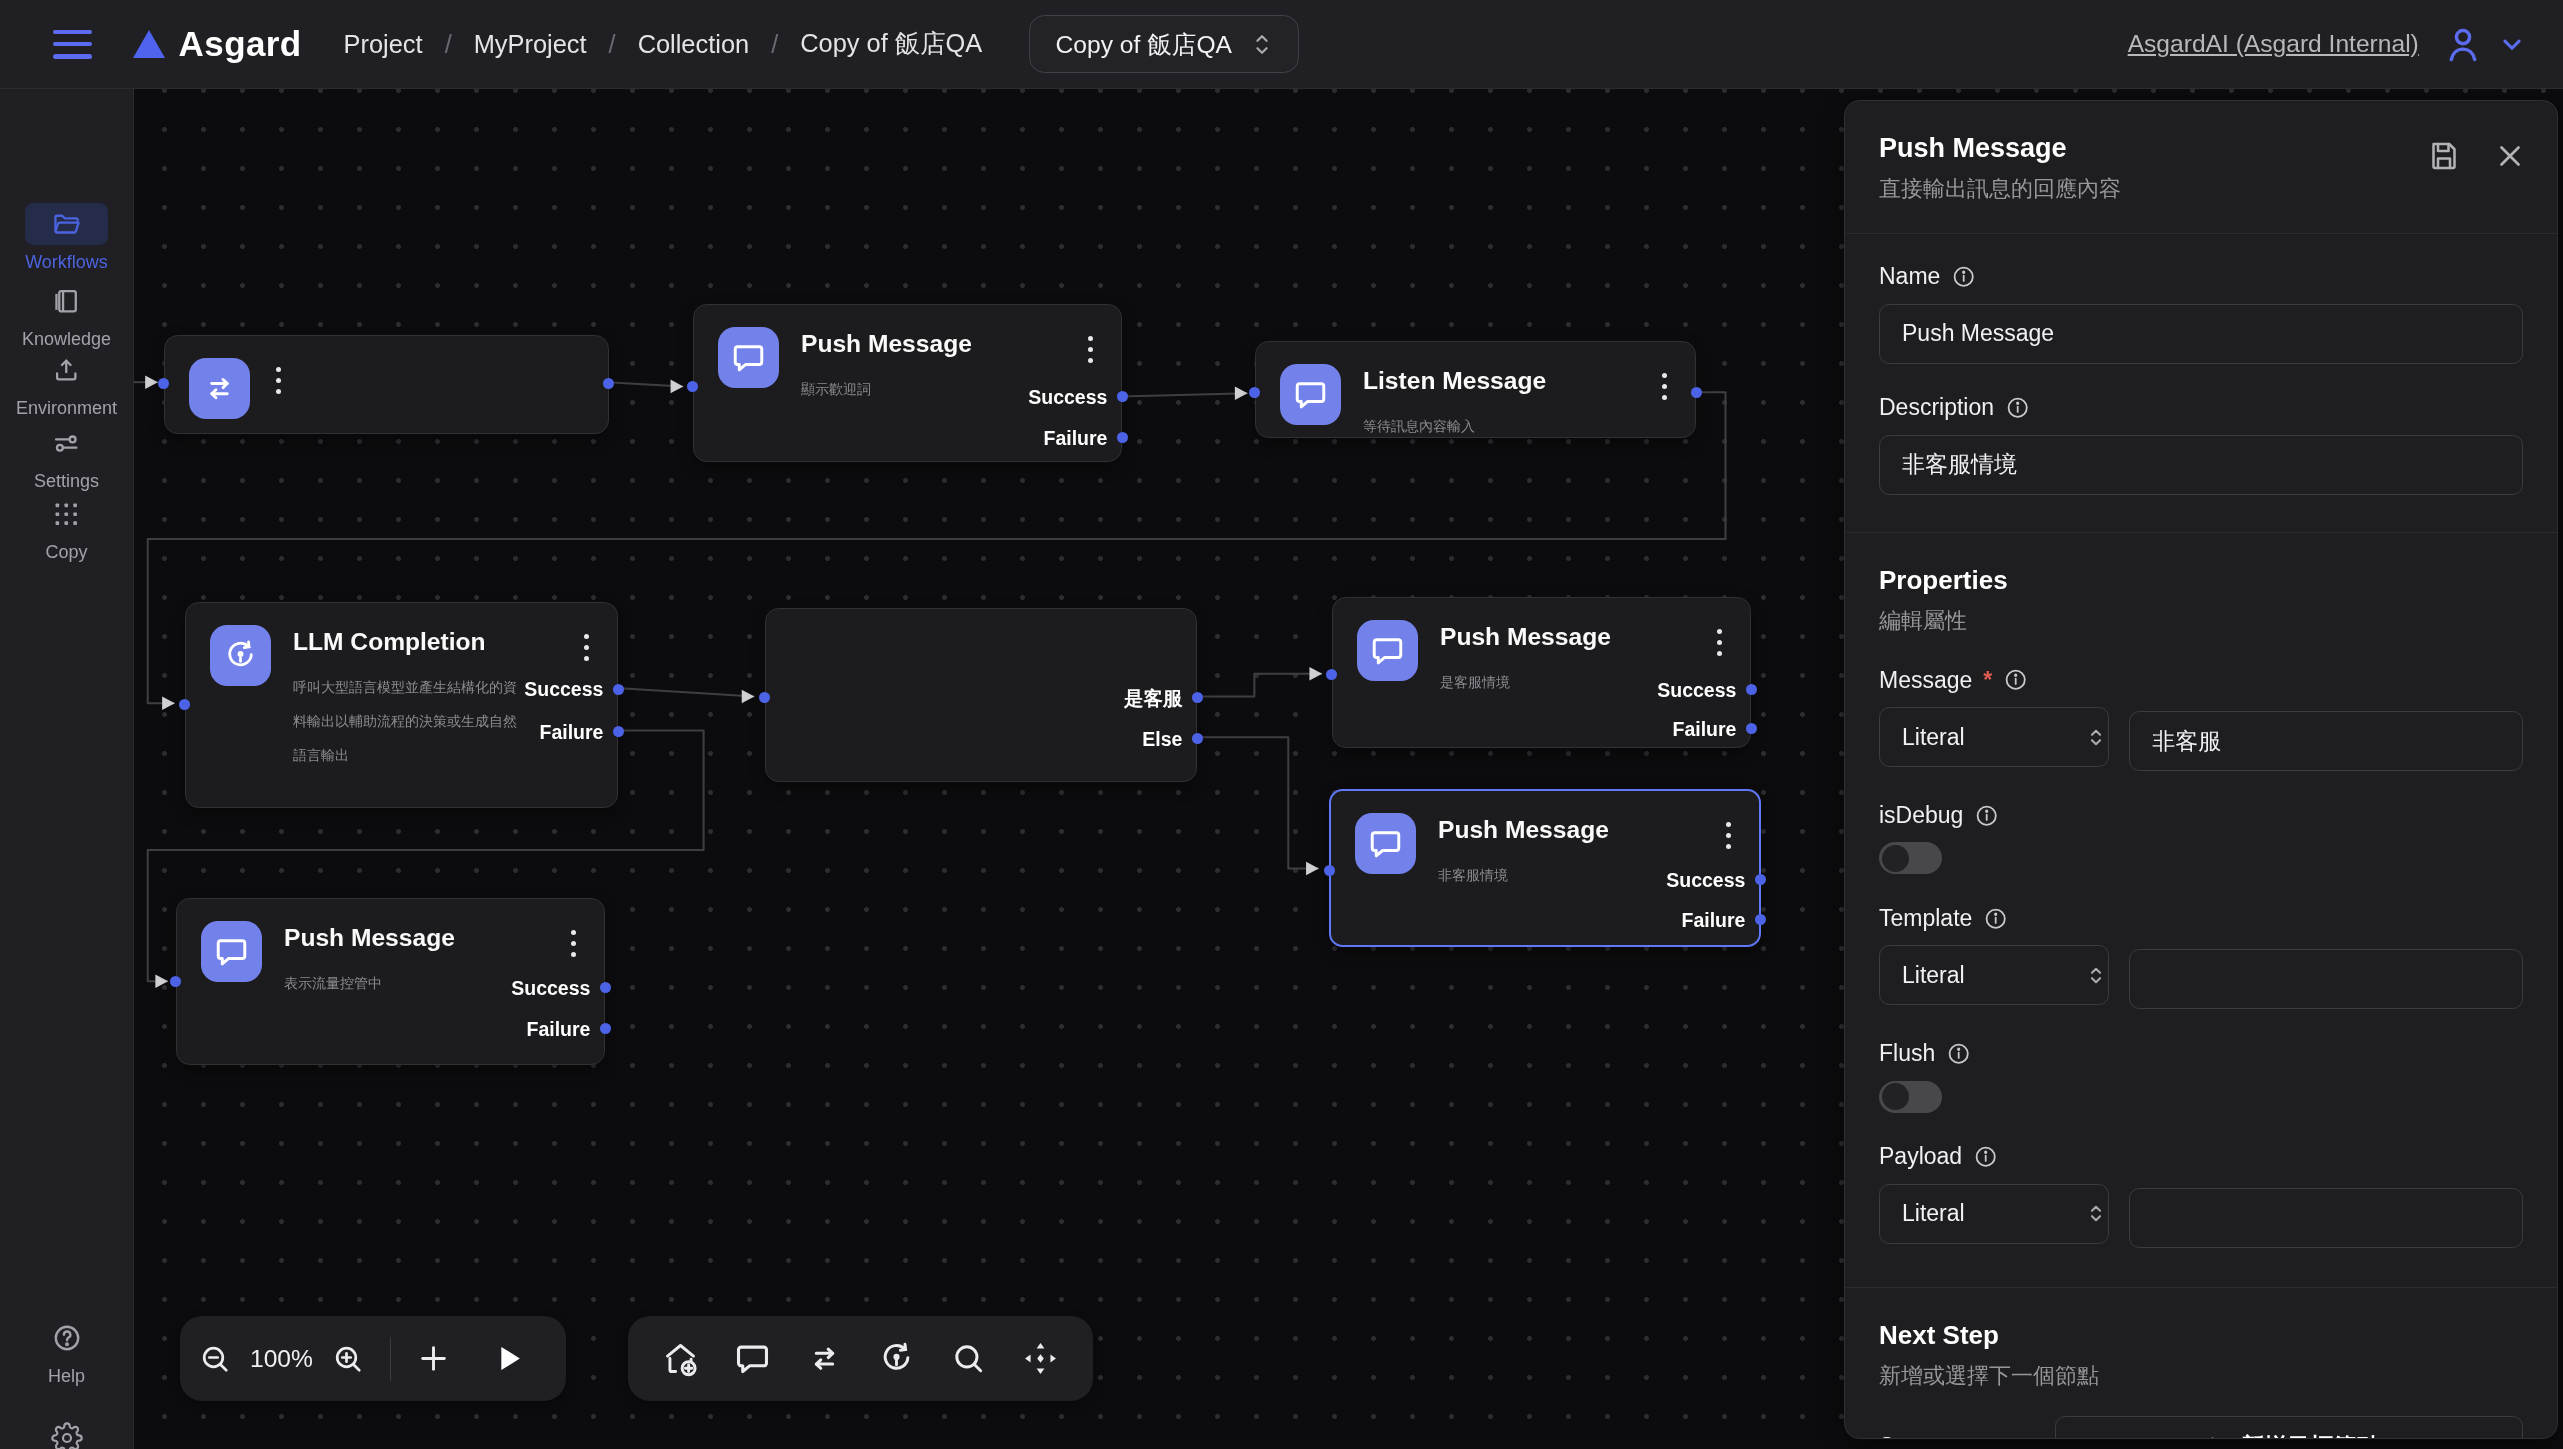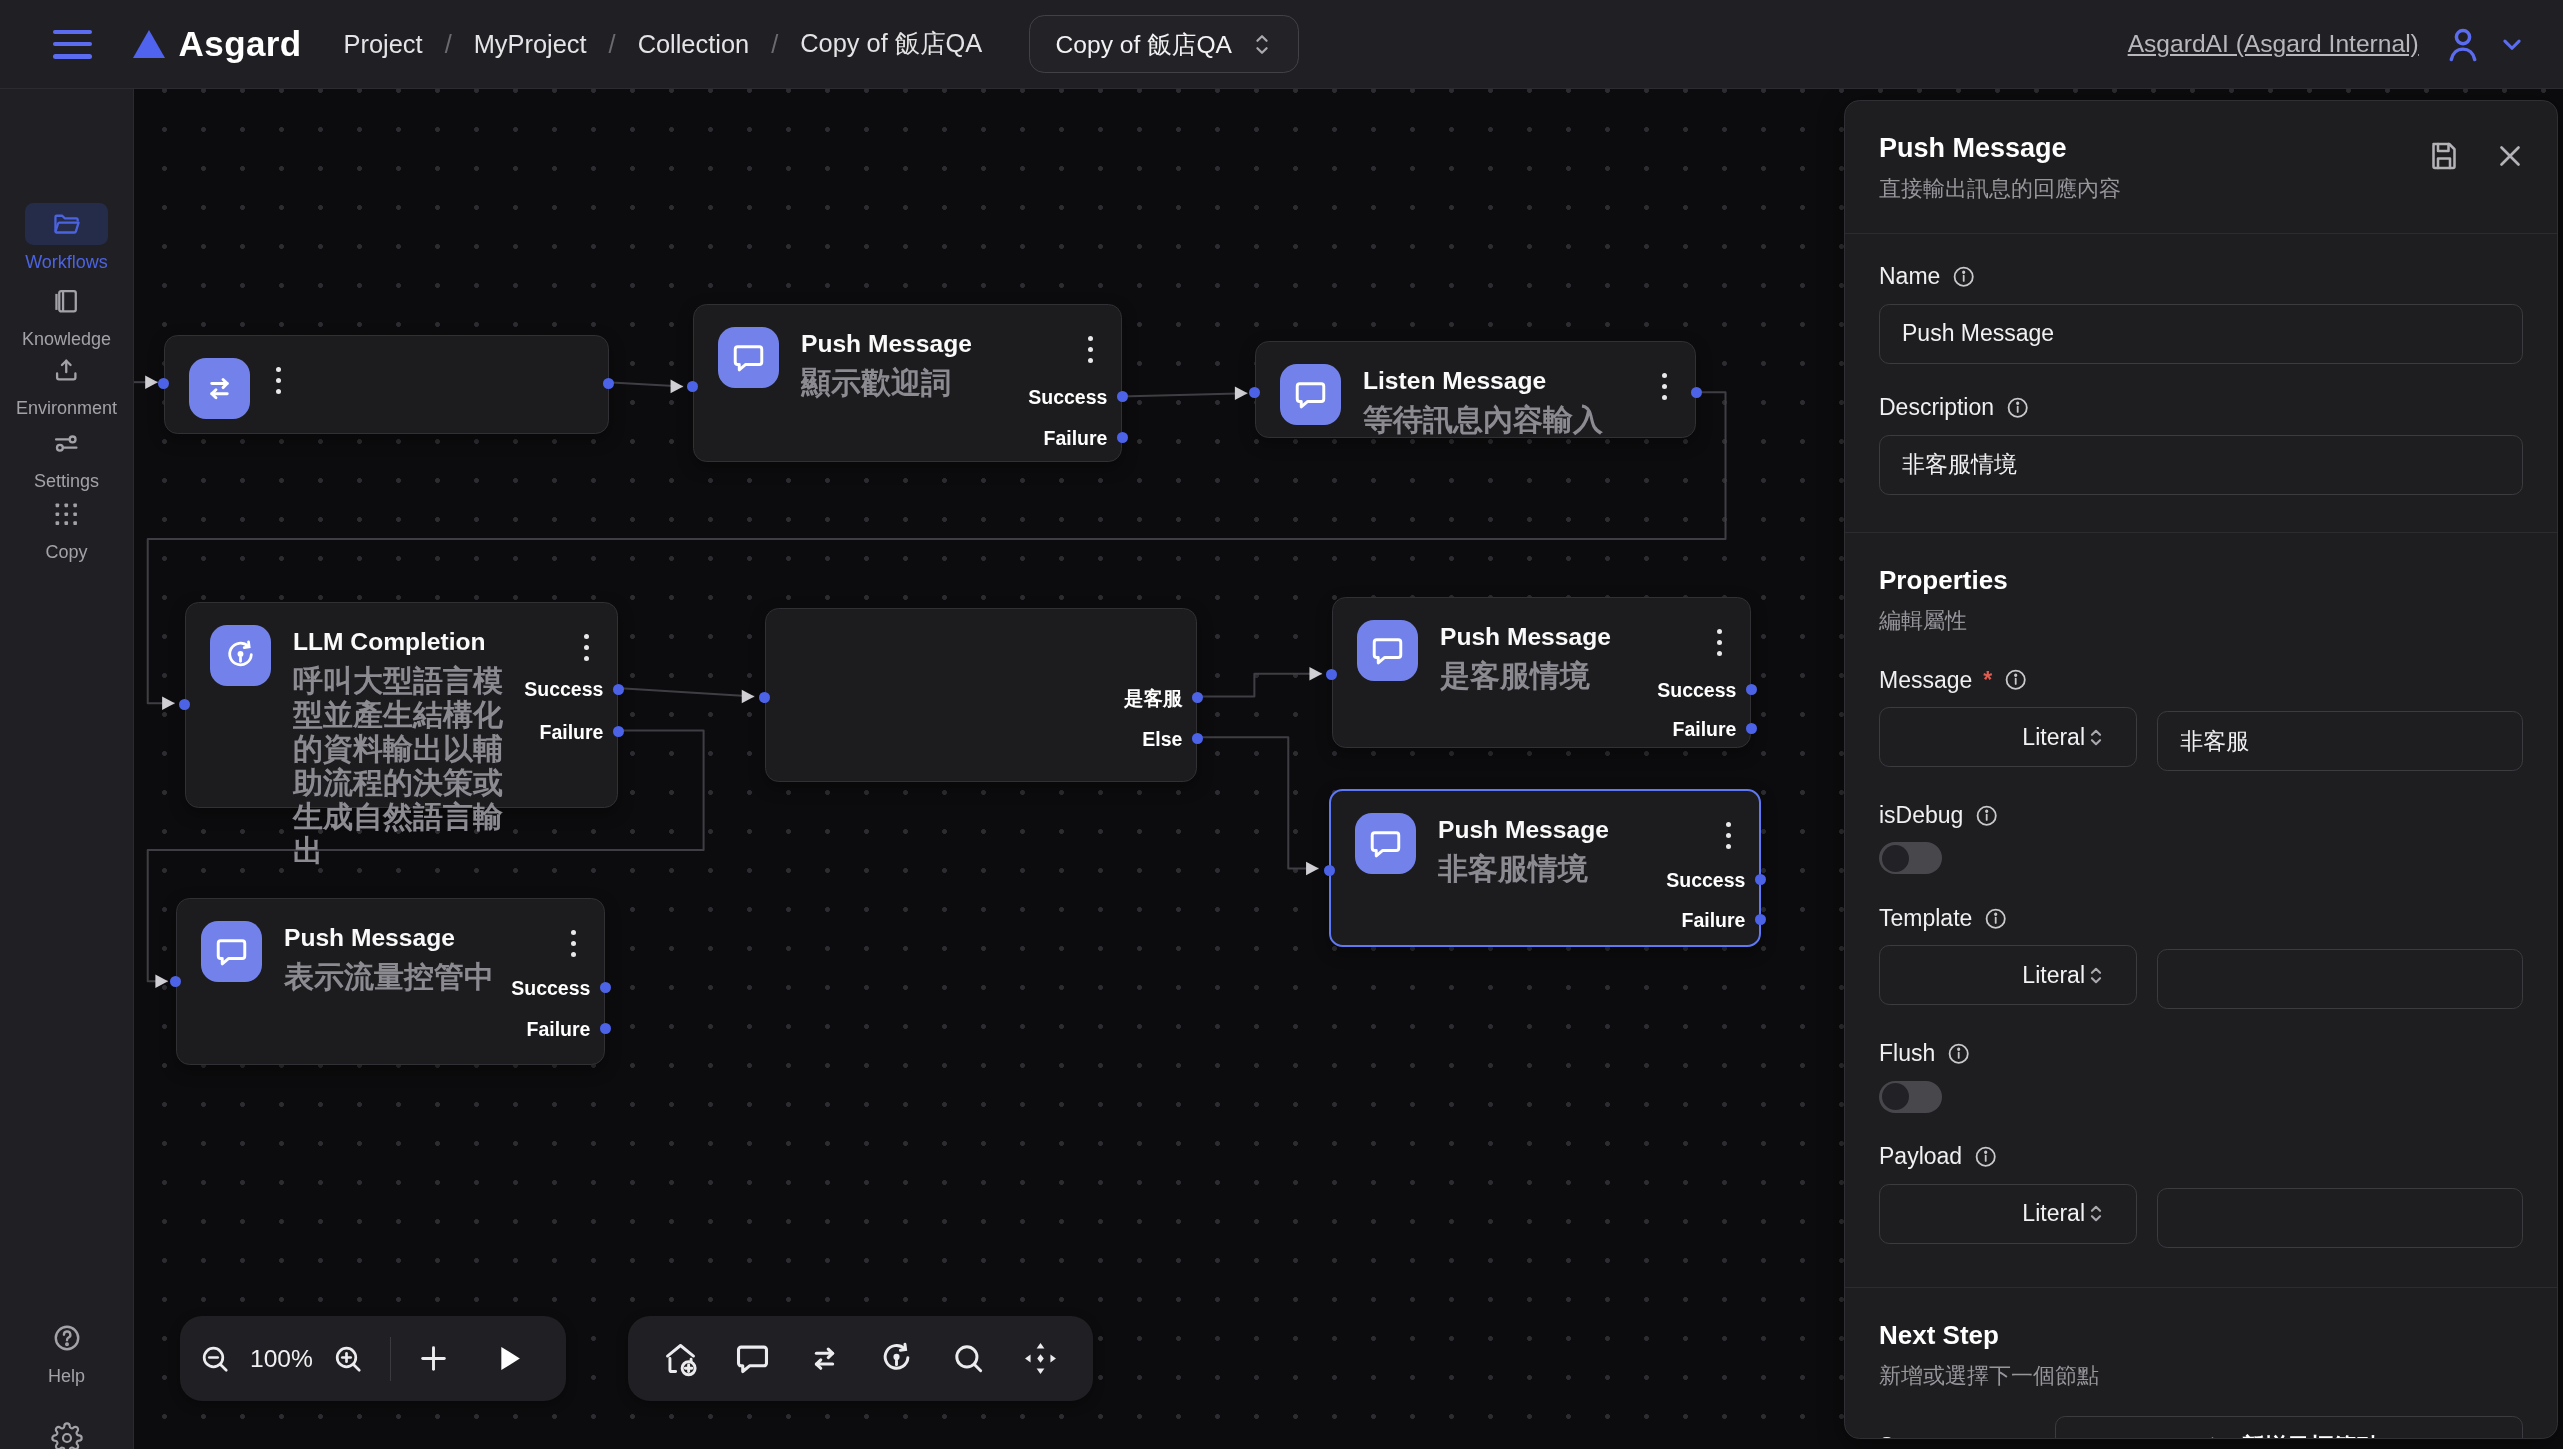--- a/index.html
+++ b/index.html
@@ -41,21 +41,21 @@
   svg.edges{position:absolute;left:-133px;top:-88px;width:2563px;height:1449px;pointer-events:none;z-index:1;}
 
   .node{position:absolute;background:#1c1c1f;border:1.3px solid #303035;border-radius:13.6px;
         box-shadow:0 5.1px 15.3px rgba(0,0,0,.35);z-index:2;}
   .node.selected{border:2.1px solid #5f78f5;}
   .node-head{display:flex;padding:22px 24px 0 24px;gap:22px;}
   .node-ic{flex:0 0 61px;width:61px;height:61px;border-radius:17px;background:#7382ea;color:#fff;
            display:flex;align-items:center;justify-content:center;}
   .node-titles{flex:1;min-width:0;}
   .node-title{font-size:24.6px;font-weight:600;color:#fafafa;line-height:30.5px;margin-top:1.7px;}
-  .node-sub{font-size:30px;color:#8b8b91;line-height:34px;margin-top:7px;font-weight:bold;}
+  .node-sub{font-size:14px;color:#8b8b91;line-height:34px;margin-top:13px;}
   .kebab{flex:0 0 13.6px;display:flex;flex-direction:column;align-items:center;gap:6px;margin-top:8.5px;cursor:pointer;}
   .kebab i{width:5.1px;height:5.1px;border-radius:50%;background:#e8e8ea;}
   .port-dot{position:absolute;width:11px;height:11px;border-radius:50%;background:#4c63e8;z-index:3;}
   .port-row{position:absolute;right:13.6px;transform:translateY(-50%);font-size:19.5px;font-weight:700;color:#fff;white-space:nowrap;}
 
   
   .tbar{position:absolute;height:85px;background:#202024;border-radius:22px;display:flex;align-items:center;
         z-index:4;box-shadow:0 3.4px 12px rgba(0,0,0,.3);color:#e9e9ec;}
   .tbar .tbtn{cursor:pointer;display:flex;align-items:center;justify-content:center;}
   .zoom-level{font-size:24.6px;color:#f0f0f2;margin:0 17px;}
@@ -70,21 +70,21 @@
   .panel-hicons{position:absolute;right:30.5px;top:37px;display:flex;gap:30.5px;color:#b2b2b7;}
   .pdivider{border-top:1.3px solid #2c2c30;}
   .panel-body{padding:5.1px 34px 0 34px;}
   .flabel{display:flex;align-items:center;gap:11px;font-size:23px;color:#f0f0f2;margin-top:30.5px;}
   .flabel .req{color:#e05c50;font-size:23px;font-weight:700;}
   .tinput{margin-top:13.6px;height:58px;border:1.3px solid #3b3b40;border-radius:10.2px;display:flex;align-items:center;
           padding:0 22px;font-size:23px;color:#f2f2f4;background:transparent;}
   .tinput.empty{color:#6a6a70;}
   .frow{display:flex;gap:20.3px;margin-top:13.6px;}
   .fselect{flex:0 0 205px;height:58px;border:1.3px solid #3b3b40;border-radius:10.2px;display:flex;align-items:center;
-           justify-content:flex-end;padding:0 29px 0 22px;font-size:23px;color:#f2f2f4;cursor:pointer;}
+           justify-content:space-between;padding:0 1px 0 22px;font-size:23px;color:#f2f2f4;cursor:pointer;}
   .frow .tinput{flex:1;margin-top:4px;}
   .toggle{margin-top:13.6px;width:63px;height:32px;border-radius:17px;background:#47474c;position:relative;cursor:pointer;}
   .toggle .knob{position:absolute;left:2.5px;top:2.5px;width:27px;height:27px;border-radius:50%;background:#222226;}
   .sec-title{font-size:26px;font-weight:600;color:#fff;margin-top:32px;}
   .sec-sub{font-size:22px;color:#96969b;margin-top:10.2px;}
   .ns-row{display:flex;align-items:center;margin-top:25.4px;}
   .ns-label{flex:0 0 176px;font-size:23px;color:#f0f0f2;}
   .ns-btn{flex:1;height:58px;border:1.3px solid #3b3b40;border-radius:10.2px;display:flex;align-items:center;
           justify-content:center;gap:15.3px;font-size:23px;font-weight:600;color:#fff;cursor:pointer;}
 </style>

